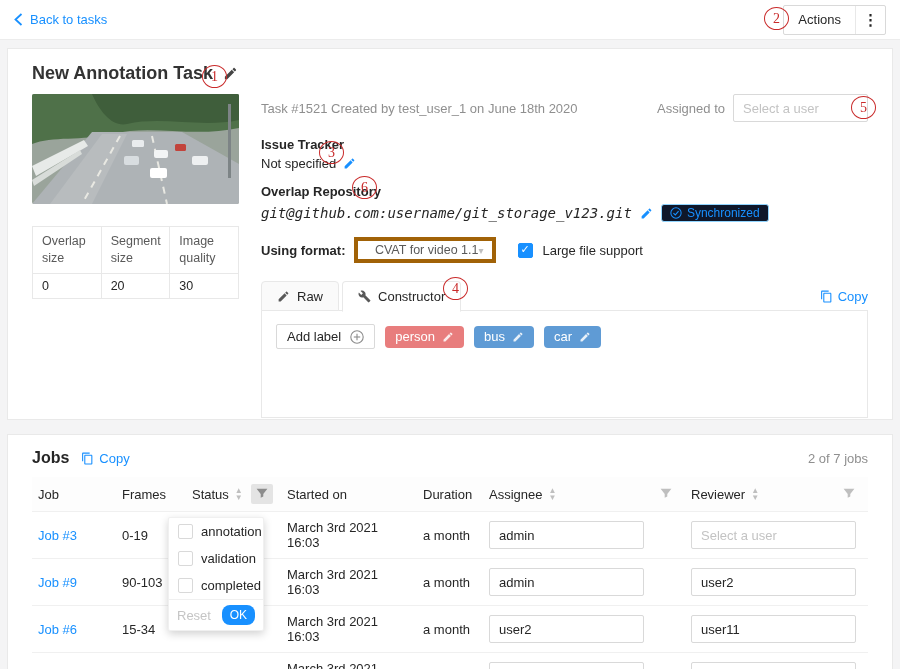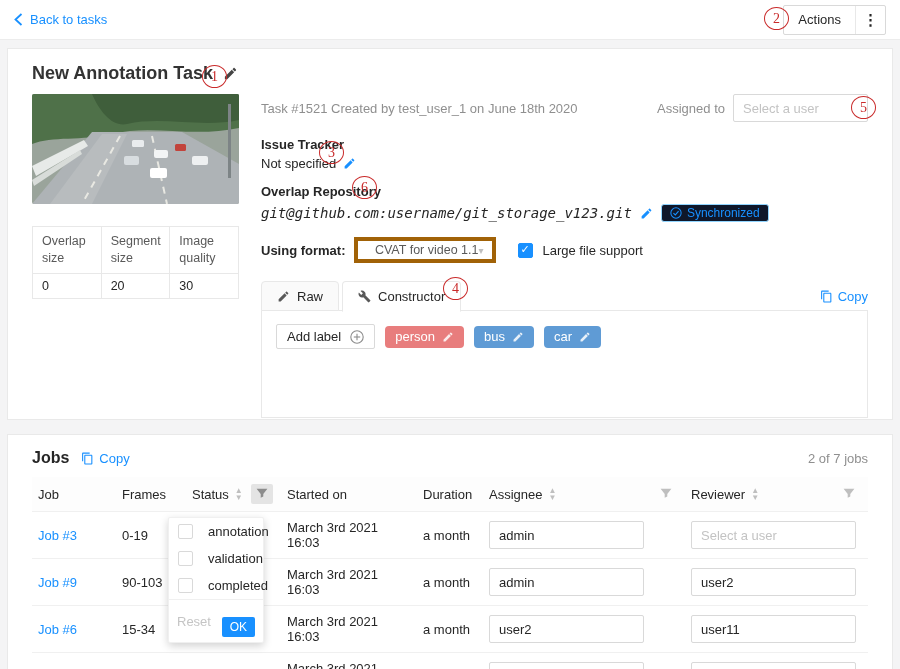--- a/index.html
+++ b/index.html
@@ -130,25 +130,25 @@
   .job-link { color:#1890ff; cursor:pointer; }
   .cell-input { width:155px; }
   .cell-input-r { width:165px; }
   .status-done { color:#52c41a; display:inline-flex; align-items:center; gap:6px; }
 
   
   .filter-dd {
     position:absolute; left:160px; top:82px; width:96px; background:#fff; z-index:20;
     border-radius:2px; box-shadow:0 3px 8px rgba(0,0,0,.18); border:1px solid #f0f0f0;
   }
-  .filter-item { display:flex; align-items:center; gap:15px; padding:6px 9px; cursor:pointer; }
+  .filter-item { display:flex; align-items:center; gap:8px; padding:6px 9px; cursor:pointer; }
   .filter-item .f-label { font-size:13px; color:#262626; }
   .filter-foot { border-top:1px solid #f0f0f0; display:flex; align-items:center; justify-content:space-between; padding:5px 8px; }
   .reset-btn { color:#c5c5c5; font-size:13px; background:none; border:none; cursor:default; font-family:"Liberation Sans", sans-serif; }
-  .ok-btn { background:#1890ff; color:#fff; border:none; border-radius:2px; font-size:12px; padding:3px 8px; cursor:pointer; font-family:"Liberation Sans", sans-serif;margin-top:12px; }
+  .ok-btn { background:#1890ff; color:#fff; border:none; border-radius:8px; font-size:12px; padding:3px 8px; cursor:pointer; font-family:"Liberation Sans", sans-serif; }
 
   
   .callout {
     position:absolute; width:25px; height:23px; border:1.7px solid #c92a2a; border-radius:50%;
     color:#c92a2a; display:flex; align-items:center; justify-content:center;
     font-family:"Liberation Serif", serif; font-size:14px; z-index:60; pointer-events:none; background:transparent;
   }
 </style>
 </head>
 <body>

